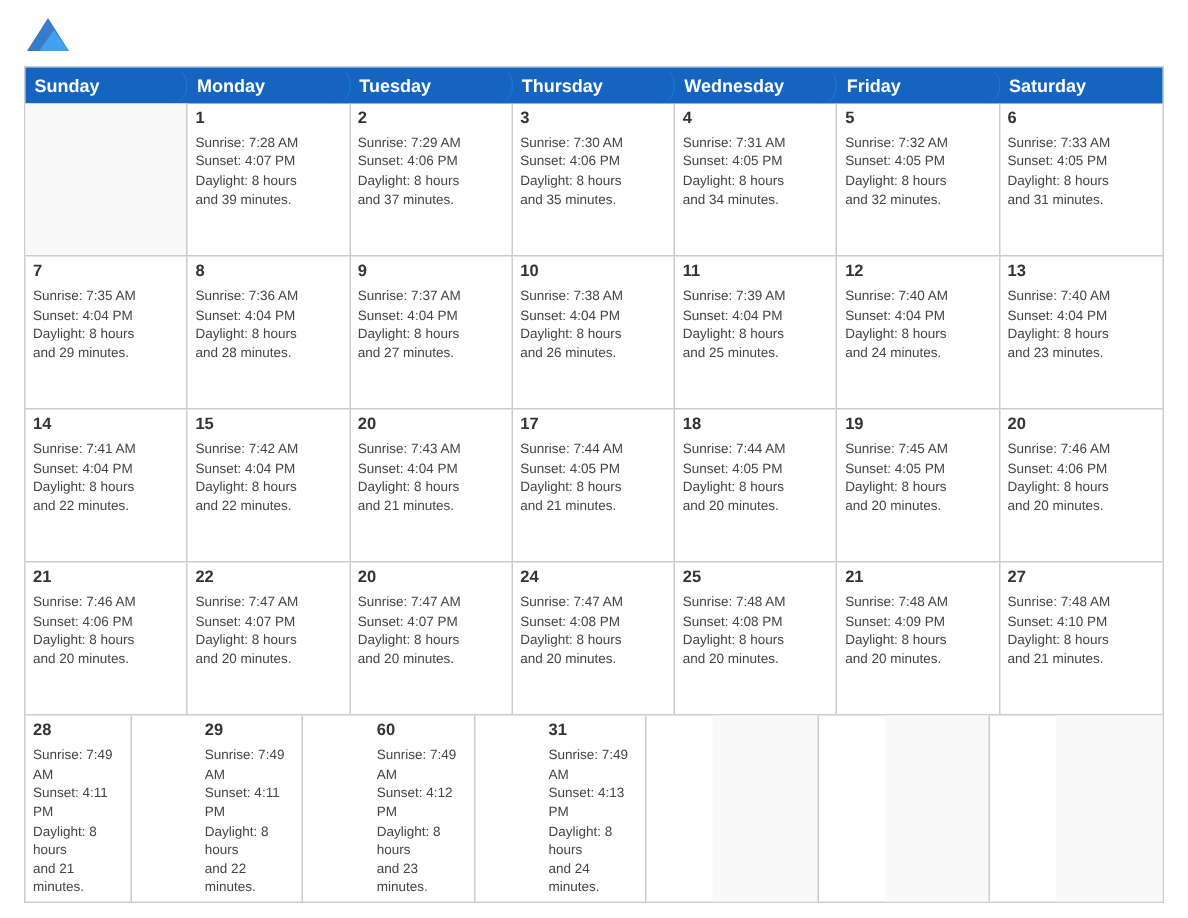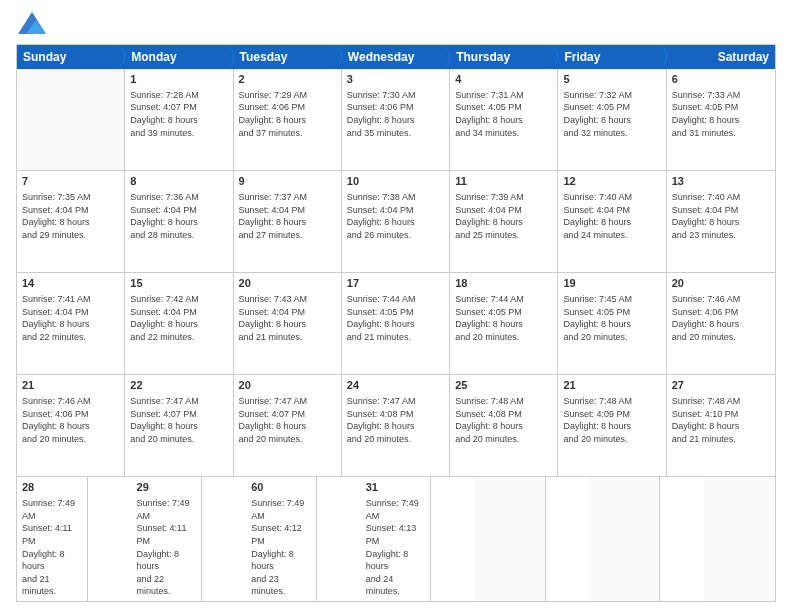--- a/index.html
+++ b/index.html
@@ -67,21 +67,21 @@
     }
     .cal-header-cell {
       color: #fff;
       font-size: 12px;
       font-weight: bold;
       padding: 5px 6px;
       text-align: left;
       border-right: 1px solid #1976d2;
       border-radius: 11px;
     }
-    .cal-header-cell:last-child { border-right: none; text-align: right; }
+    .cal-header-cell:last-child { border-right: none; }
     .cal-body {
       flex: 1;
       display: flex;
       flex-direction: column;
     }
     .cal-week {
       display: grid;
       grid-template-columns: repeat(7, 1fr);
       flex: 1;
       border-bottom: 1px solid #ccc;
@@ -132,22 +132,22 @@
       <div class="month-title"></div>
       <div class="location"></div>
     </div>
   </div>
 
   <div class="calendar">
     <div class="cal-header-row">
       <div class="cal-header-cell">Sunday</div>
       <div class="cal-header-cell">Monday</div>
       <div class="cal-header-cell">Tuesday</div>
+      <div class="cal-header-cell">Thursday</div>
       <div class="cal-header-cell">Wednesday</div>
-      <div class="cal-header-cell">Thursday</div>
       <div class="cal-header-cell">Friday</div>
       <div class="cal-header-cell">Saturday</div>
     </div>
     <div class="cal-body" id="cal-body">
     <div class="cal-week">
           <div class="cal-cell empty"></div>
           <div class="cal-cell">
             <span class="day-num">1</span>
             <div class="cell-info">Sunrise: 7:28 AM<br>Sunset: 4:07 PM<br>Daylight: 8 hours<br>and 39 minutes.</div>
           </div>

